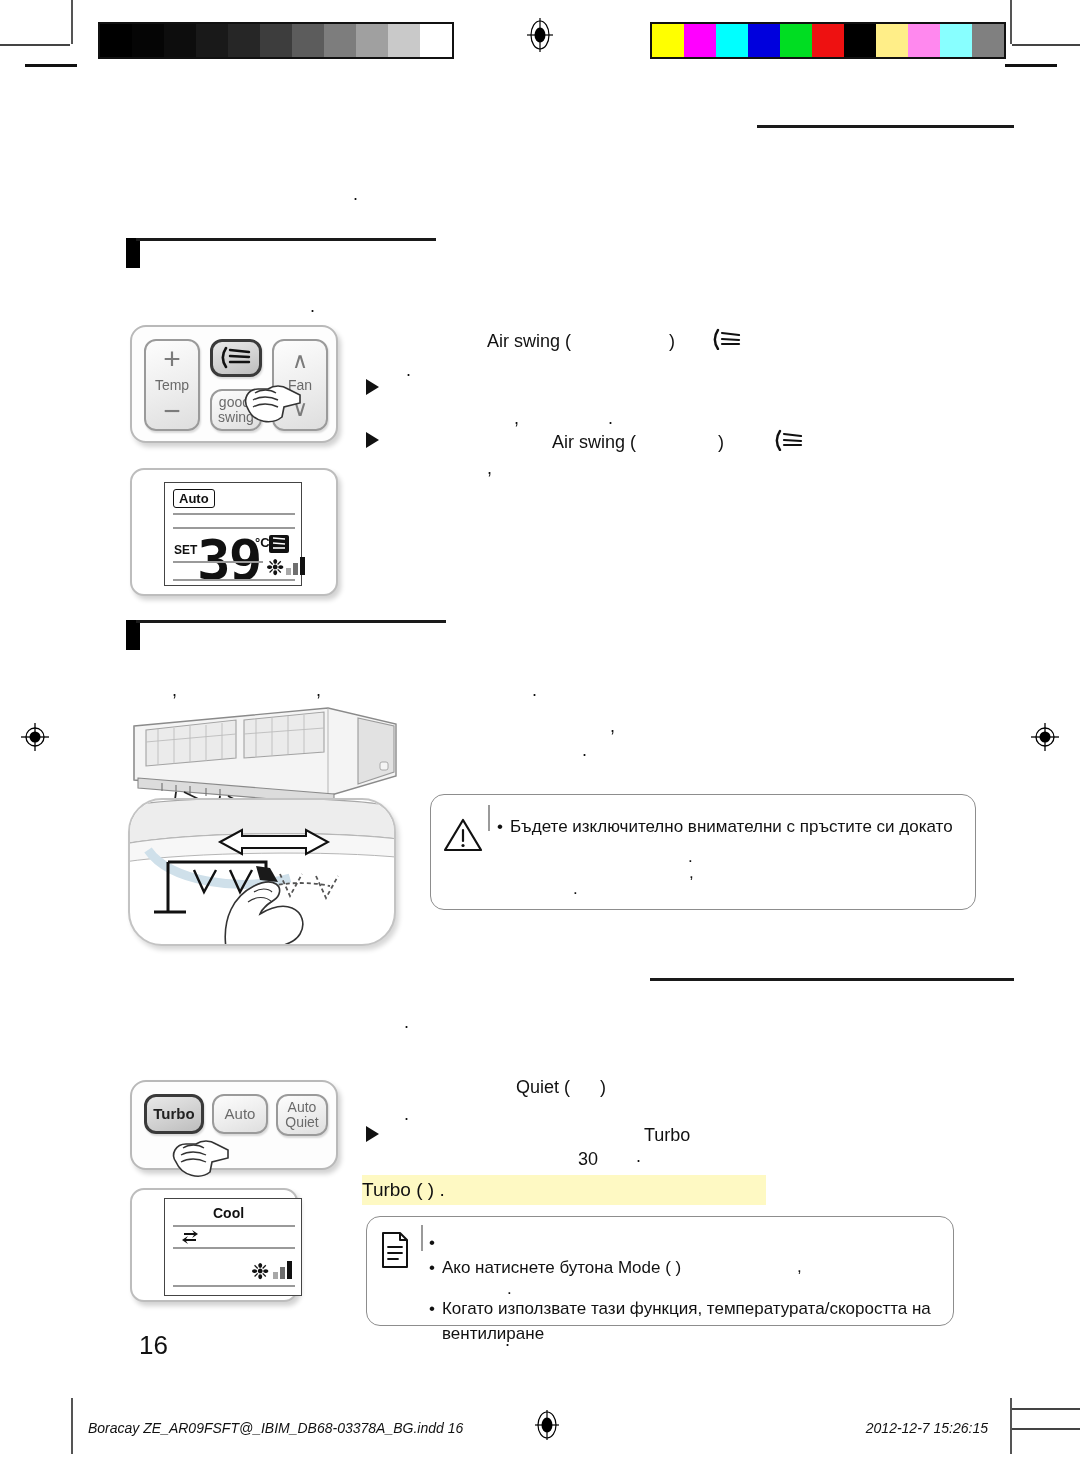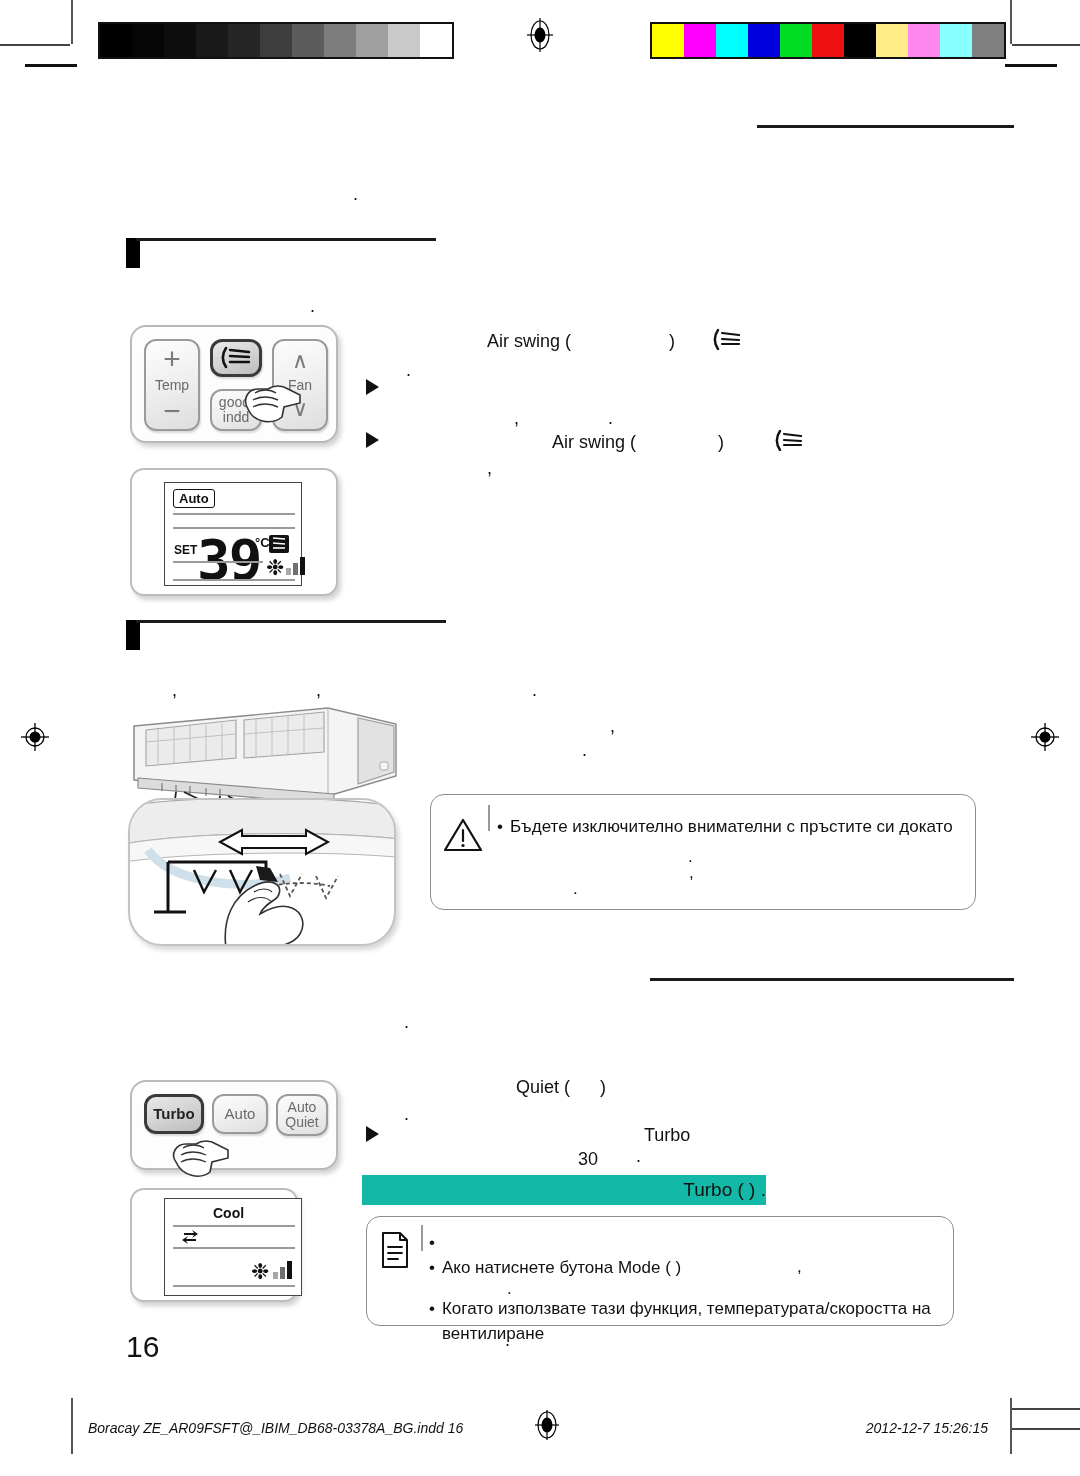--- a/index.html
+++ b/index.html
@@ -85,34 +85,34 @@
   }
   .callout-icon { position:absolute; }
   .callout-div { position:absolute; width:1.5px; background:#9a9a9a; }
   .callout-text {
     position:absolute; font-size:17px; color:#111; line-height:1.45;
   }
   .callout-text .li { display:flex; gap:7px; }
   .callout-text .li .dot { flex:0 0 auto; }
 
   .greyband {
-    position:absolute; background:#14b8a6;
-    display:flex; align-items:center; justify-content:flex-end;
+    position:absolute; background:#fef9c3;
+    display:flex; align-items:center; justify-content:flex-start;
     font-size:19px; color:#111;
   }
 
   
   .txt { position:absolute; font-size:18px; color:#111; line-height:1.5; white-space:nowrap; }
   .tri { position:absolute; width:0; height:0;
          border-top:8px solid transparent; border-bottom:8px solid transparent;
          border-left:13px solid #111; }
   .punct { position:absolute; font-size:18px; color:#111; }
 
   
-  .pageno { position:absolute; font-size:30px; color:#111; }
+  .pageno { position:absolute; font-size:26px; color:#111;margin-left:13px; }
   .footer { position:absolute; font-size:14px; color:#111; white-space:nowrap; }
   .footer.r { text-align:right; }
 </style>
 </head>
 <body>
 
 <div class="page">
 
   <div class="cropline" style="left:71px; top:0; width:2px; height:44px;"></div>
   <div class="trimrule" style="left:0px; top:44px; width:70px; height:2px;"></div>
@@ -198,21 +198,21 @@
           <path d="M7 3 C3 9, 3 16, 7 22" fill="none" stroke="#111" stroke-width="2.6" stroke-linecap="round"></path>
           <path d="M11 5 L30 7" stroke="#111" stroke-width="2.4" stroke-linecap="round"></path>
           <path d="M11 11 L30 12" stroke="#111" stroke-width="2.4" stroke-linecap="round"></path>
           <path d="M11 17 L30 17" stroke="#111" stroke-width="2.4" stroke-linecap="round"></path>
         </svg>
       </span>
     </div>
 
     <div class="rbtn" style="left:78px; top:62px; width:52px; height:42px;">
       <span>good’</span>
-      <span>indd</span>
+      <span>swing</span>
     </div>
 
     <div class="rbtn" style="left:140px; top:12px; width:56px; height:92px;">
       <span class="chev">∧</span>
       <span style="margin:6px 0;">Fan</span>
       <span class="chev">∨</span>
     </div>
 
     <div style="position:absolute; left:96px; top:28px; pointer-events:none;">
       <svg width="86" height="80" viewBox="0 0 86 80">

